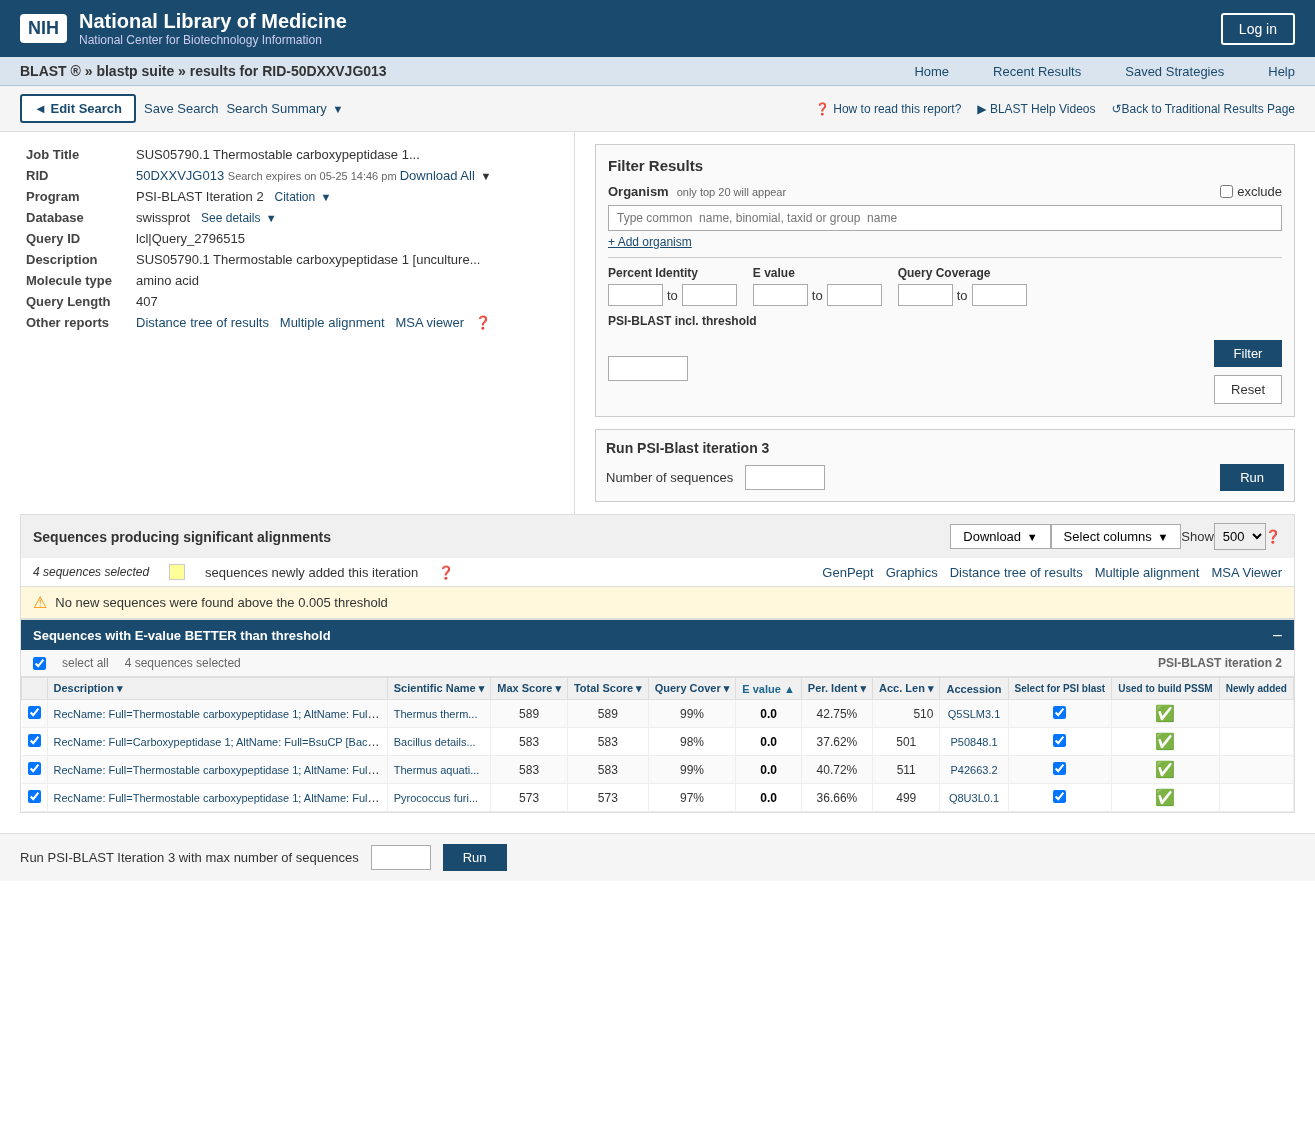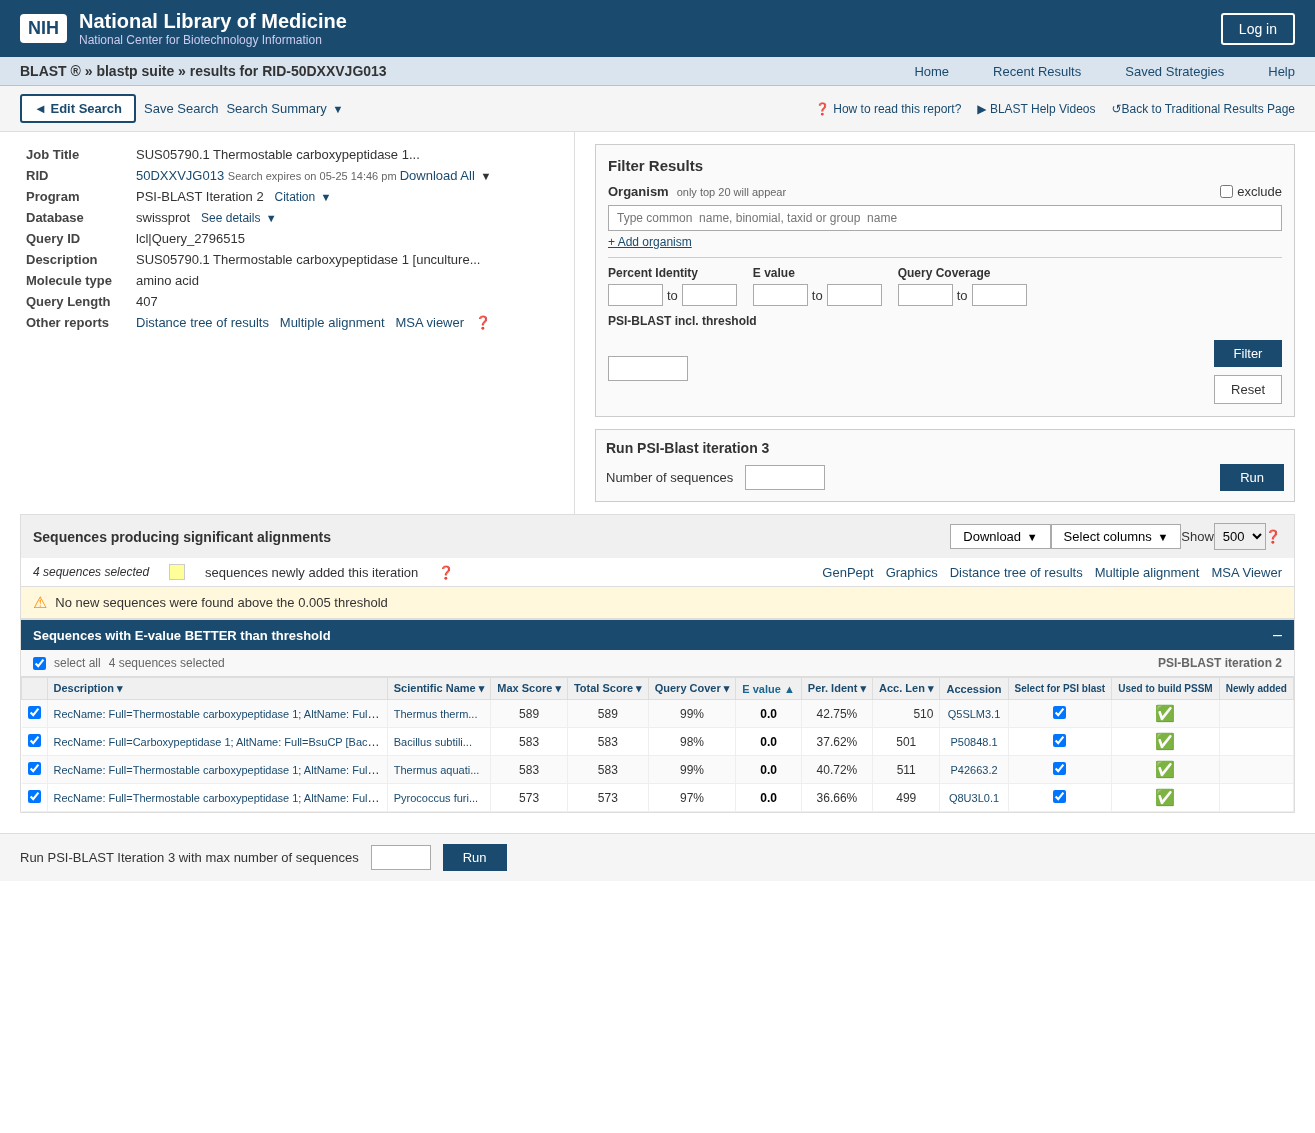--- a/index.html
+++ b/index.html
@@ -90,21 +90,21 @@
     
     .warning-bar { background: #fff8dc; padding: 6px 12px; border: 1px solid #ddd; border-top: 0; display: flex; align-items: center; gap: 8px; }
     .warn-icon { color: #ff8c00; font-size: 16px; }
 
     
     .seq-table-wrapper { border: 1px solid #ddd; overflow-x: auto; }
     .section-header-bar { background: #1a4a6e; color: #fff; padding: 6px 12px; display: flex; align-items: center; justify-content: space-between; }
     .section-header-bar span { font-size: 13px; font-weight: bold; }
     .collapse-btn { background: none; border: none; color: #fff; font-size: 16px; cursor: pointer; }
 
-    .select-all-row { padding: 6px 12px; background: #f8f8f8; border-bottom: 1px solid #ddd; display: flex; align-items: center; gap: 8px; }
+    .select-all-row { padding: 6px 12px; background: #f8f8f8; border-bottom: 1px solid #ddd; display: flex; align-items: center; gap: 16px; }
     .select-all-row span { font-size: 12px; color: #666; }
     .psi-iter-label { margin-left: auto; font-size: 12px; font-weight: bold; }
 
     table.results-table { width: 100%; border-collapse: collapse; font-size: 12px; }
     table.results-table th { background: #f0f0f0; padding: 4px 6px; text-align: center; border: 1px solid #ddd; font-size: 11px; font-weight: bold; color: #1a4a6e; cursor: pointer; }
     table.results-table td { padding: 4px 6px; border-bottom: 1px solid #eee; border-right: 1px solid #eee; vertical-align: middle; }
     table.results-table tr:nth-child(odd) { background: #fafafa; }
     table.results-table a { color: #1a4a6e; text-decoration: none; font-size: 11px; }
     .col-desc { max-width: 340px; overflow: hidden; text-overflow: ellipsis; white-space: nowrap; }
     .col-sci { max-width: 120px; overflow: hidden; text-overflow: ellipsis; white-space: nowrap; }
@@ -387,21 +387,21 @@
     <td style="text-align:center;">42.75%</td>
     <td style="text-align:right;">510</td>
     <td style="text-align:center;"><a href="#">Q5SLM3.1</a></td>
     <td style="text-align:center;"><input type="checkbox" checked="" style=""></td>
     <td style="text-align:center;"><span class="green-check">✅</span></td>
     <td style="text-align:center;"></td>
   </tr>
           <tr>
     <td class="check-col"><input type="checkbox" checked="" style=""></td>
     <td class="col-desc"><a href="#">RecName: Full=Carboxypeptidase 1; AltName: Full=BsuCP [Bacillus subtilis subsp. subtilis str. 1...</a></td>
-    <td class="col-sci"><a href="#">Bacillus subtili...</a></td>
+    <td class="col-sci"><a href="#">Bacillus details...</a></td>
     <td style="text-align:center;">583</td>
     <td style="text-align:center;">583</td>
     <td style="text-align:center;">98%</td>
     <td style="text-align:center;" class="evalue">0.0</td>
     <td style="text-align:center;">37.62%</td>
     <td style="text-align:center;">501</td>
     <td style="text-align:center;"><a href="#">P50848.1</a></td>
     <td style="text-align:center;"><input type="checkbox" checked="" style=""></td>
     <td style="text-align:center;"><span class="green-check">✅</span></td>
     <td style="text-align:center;"></td>

